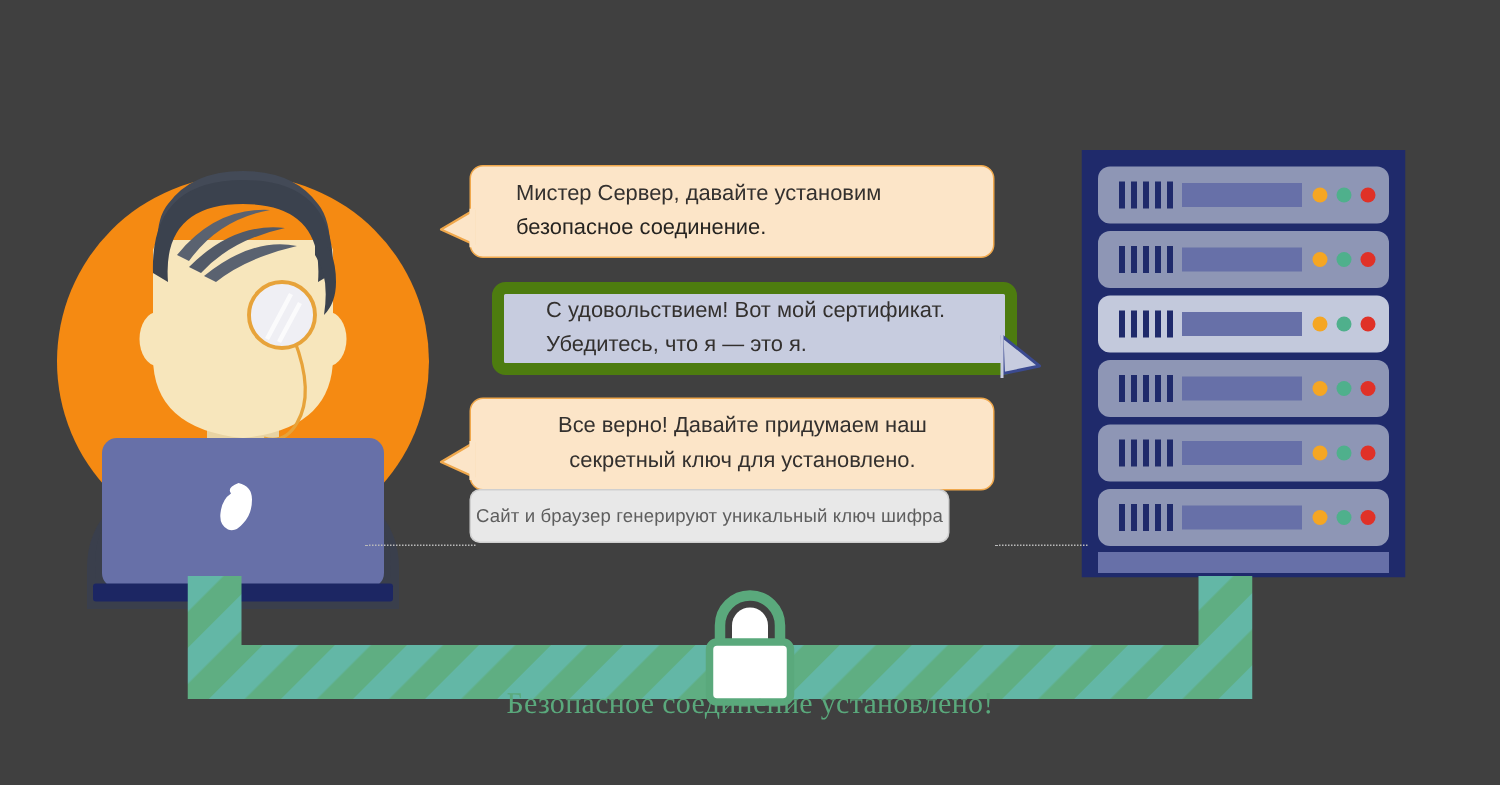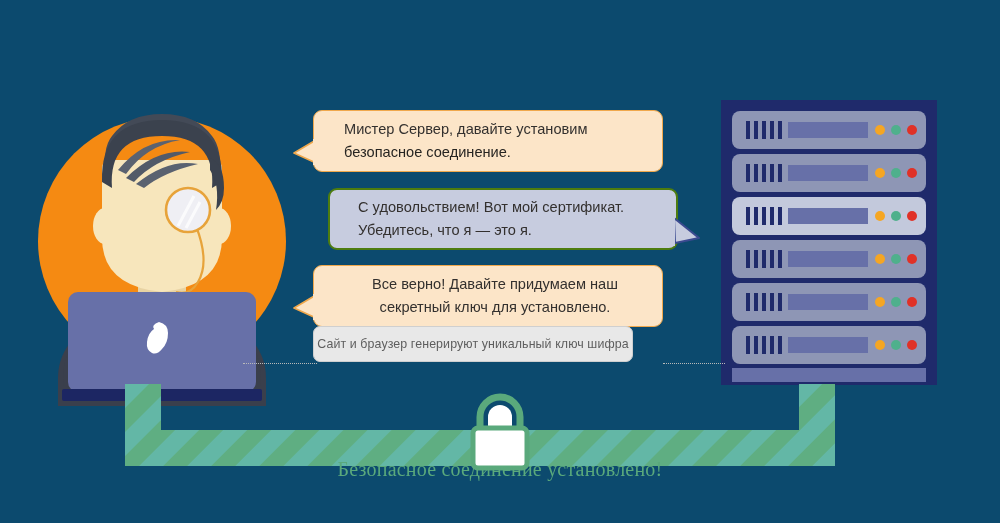--- a/index.html
+++ b/index.html
@@ -4,21 +4,21 @@
 <style>
   html, body {
     margin: 0;
     padding: 0;
     background: #ffffff;
   }
   #stage {
     position: relative;
     width: 1000px;
     height: 523px;
-    background: #0c4a6e;
+    background: #404040;
     overflow: hidden;
     font-family: "Liberation Sans", sans-serif;
   }
 
   
   #person-group {
     position: absolute;
     left: 28px;
     top: 86px;
     width: 268px;
@@ -53,21 +53,21 @@
   }
   .bubble.bubble-right .btext {
     padding: 0 18px 0 28px;
   }
   .bubble-orange {
     background: #fce5c8;
     border: 1.6px solid #f0a84c;
   }
   .bubble-blue {
     background: #c7ccdf;
-    border: 2px solid #4d7c0f;
+    border: 8px solid #4d7c0f;
   }
   .bubble .strong { font-weight: normal; color:#262421; }
 
   
   .tail { position:absolute; }
 
   #bubble-1 { left: 313px; top: 110px; width: 350px; height: 62px; }
   #bubble-2 { left: 328px; top: 188px; width: 350px; height: 62px; }
   #bubble-3 { left: 313px; top: 265px; width: 350px; height: 62px; text-align: center; }
 

